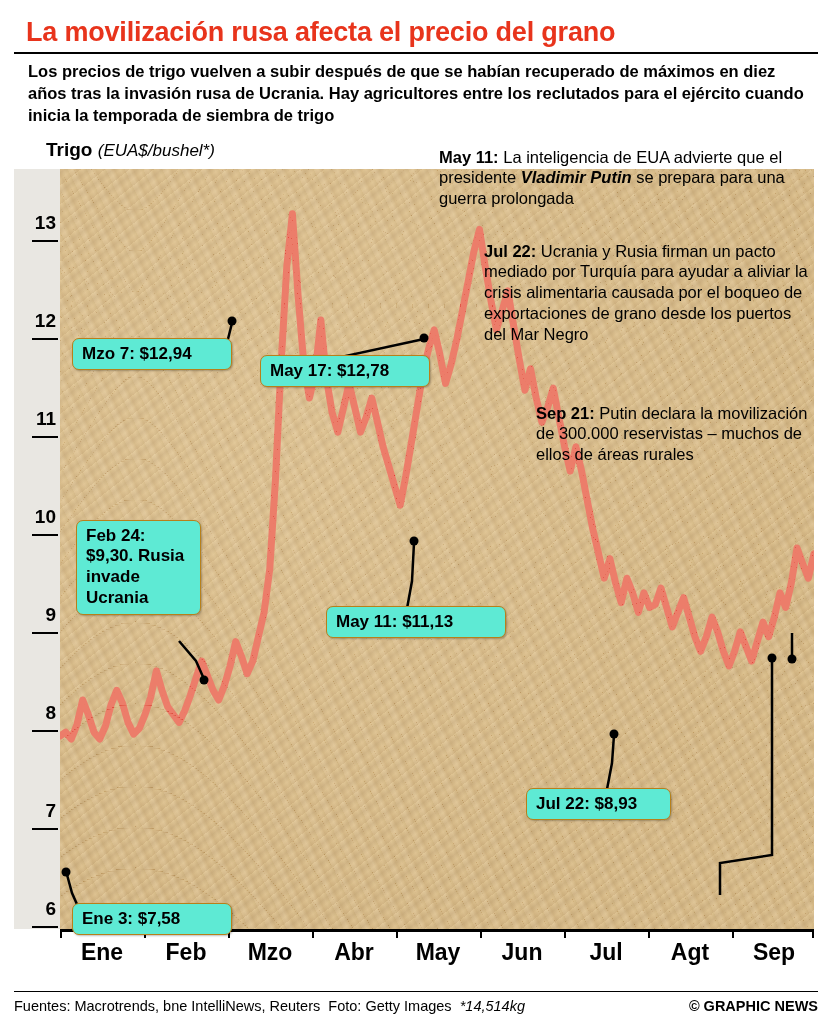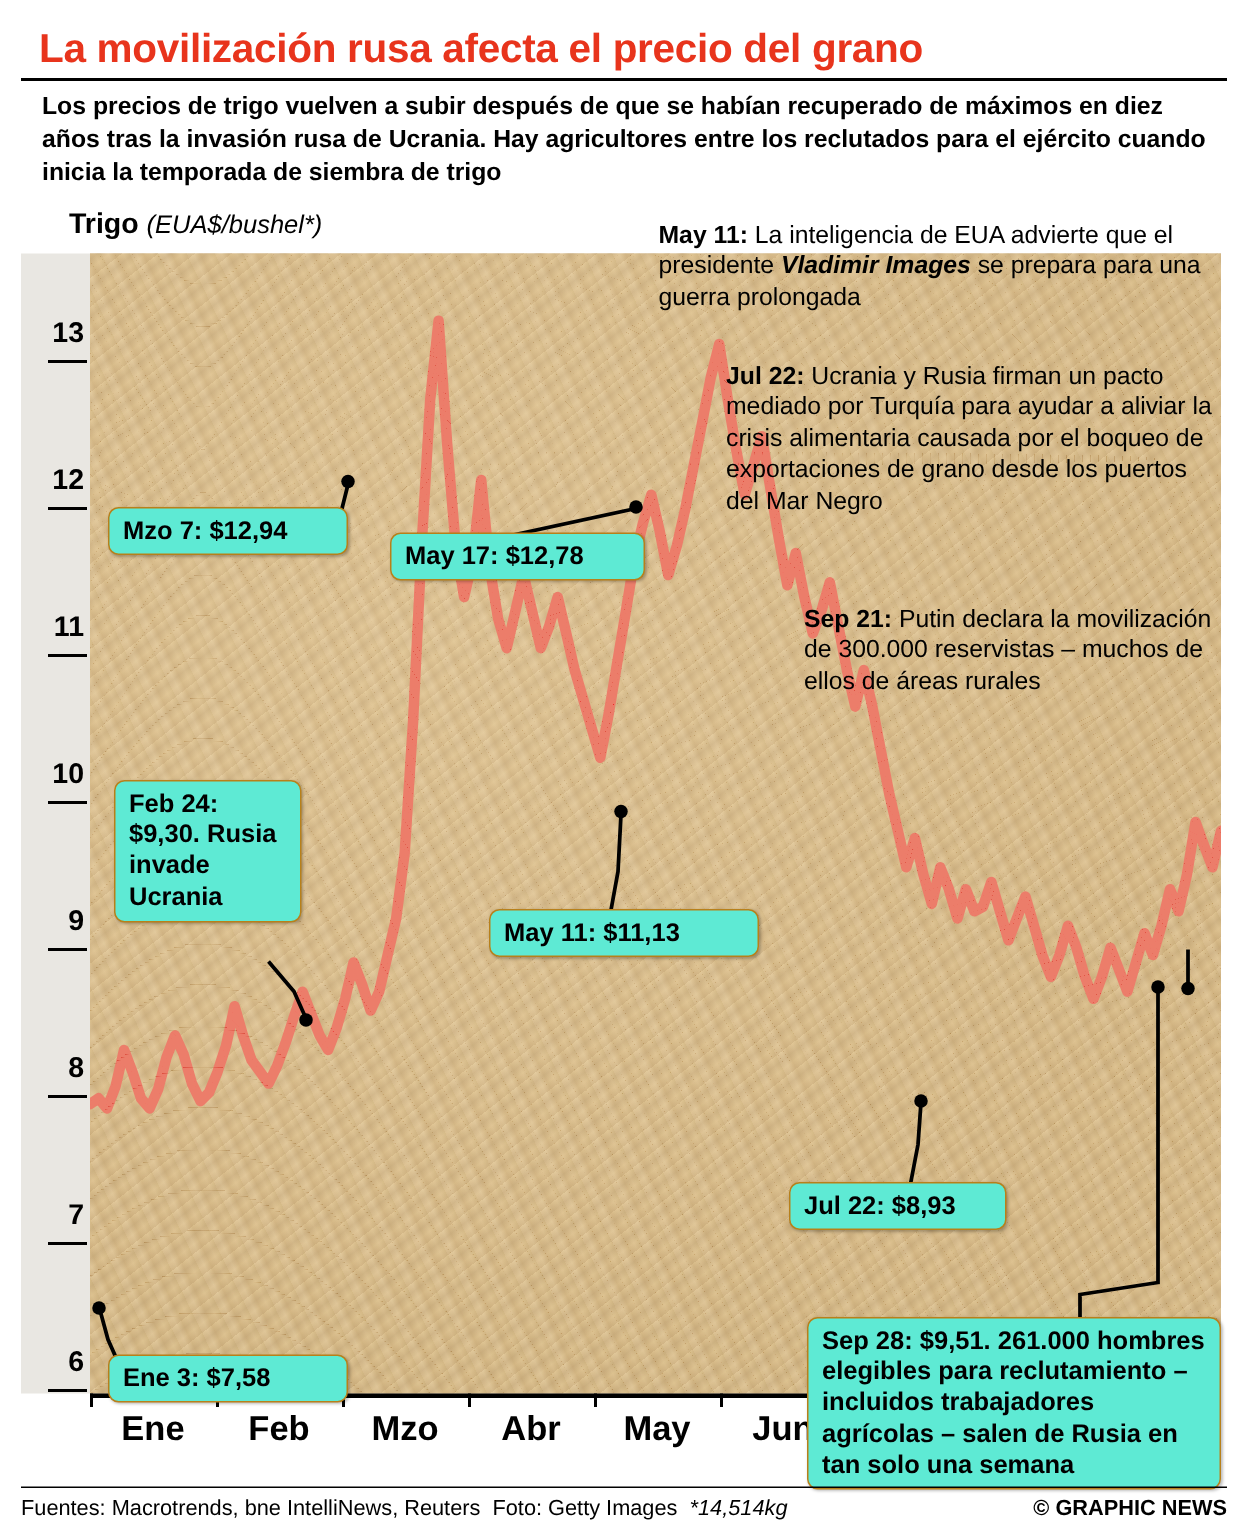--- a/index.html
+++ b/index.html
@@ -285,24 +285,23 @@
     <div class="callout" style="left:228px; top:222px; width:150px;margin-left:18px;">May 17: $12,78</div>
 
     <div class="callout" style="left:62px; top:387px; width:105px;">Feb 24: $9,30. Rusia invade Ucrania</div>
 
     <div class="callout" style="left:312px; top:473px; width:160px;">May 11: $11,13</div>
 
     <div class="callout" style="left:58px; top:770px; width:140px;">Ene 3: $7,58</div>
 
     <div class="callout" style="left:512px; top:655px; width:125px;">Jul 22: $8,93</div>
 
-    <div class="callout" style="left:524px; top:745px; width:256px;">Sep 28: $9,51.  261.000 hombres elegibles para reclutamiento – incluidos trabajadores agrícolas – salen de Rusia en tan solo una semana</div>
 
     <div class="note" style="left:425px; top:14px; width:370px;">
-      <b>May 11:</b><span> La inteligencia de EUA advierte que el presidente </span><i>Vladimir Images</i><span> se prepara para una guerra prolongada</span>
+      <b>May 11:</b><span> La inteligencia de EUA advierte que el presidente </span><i>Vladimir Putin</i><span> se prepara para una guerra prolongada</span>
     </div>
 
     <div class="note" style="left:470px; top:108px; width:325px;">
       <b>Jul 22:</b><span> Ucrania y Rusia firman un pacto mediado por Turquía para ayudar a aliviar la crisis alimentaria causada por el boqueo de exportaciones de grano desde los puertos del Mar Negro</span>
     </div>
 
     <div class="note" style="left:522px; top:270px; width:272px;">
       <b>Sep 21:</b><span> Putin declara la movilización de 300.000 reservistas – muchos de ellos de áreas rurales</span>
     </div>
 

